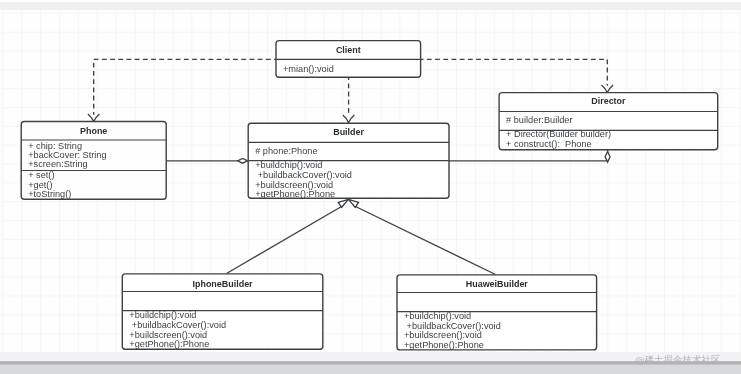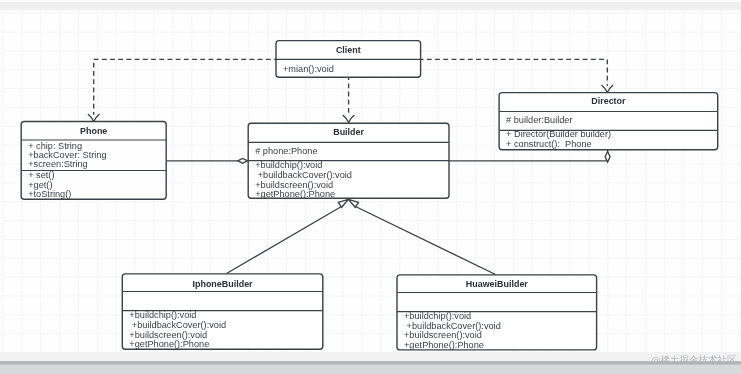--- a/index.html
+++ b/index.html
@@ -21,21 +21,21 @@
   .botband{position:absolute;left:0;top:352px;width:741px;height:9.3px;background:#f2f2f3;}
   .botline{position:absolute;left:0;top:361.3px;width:741px;height:3.9px;
            background:linear-gradient(to bottom,#c4c6c9,#a9abaf 45%,#c8cacd);}
   .botband2{position:absolute;left:0;top:365.2px;width:741px;height:8.8px;background:#d7d9db;}
 
   svg.layer{position:absolute;left:0;top:0;width:741px;height:374px;}
   svg text{-webkit-font-smoothing:antialiased;}
   #boxes{opacity:0.999;will-change:opacity;}
 
   .wm{position:absolute;left:635px;top:355px;font-size:9.5px;line-height:9.5px;
-      color:#b0b3b6;font-family:"DejaVu Sans",sans-serif;letter-spacing:0;margin-left:16px;}
+      color:#b0b3b6;font-family:"DejaVu Sans",sans-serif;letter-spacing:0;}
 </style>
 </head>
 <body>
 
 <div id="stage">
   <div class="topwhite"></div>
   <div class="topband"></div>
   <div class="paper"></div>
   <div class="leftband"></div>
   <div class="botband"></div>

